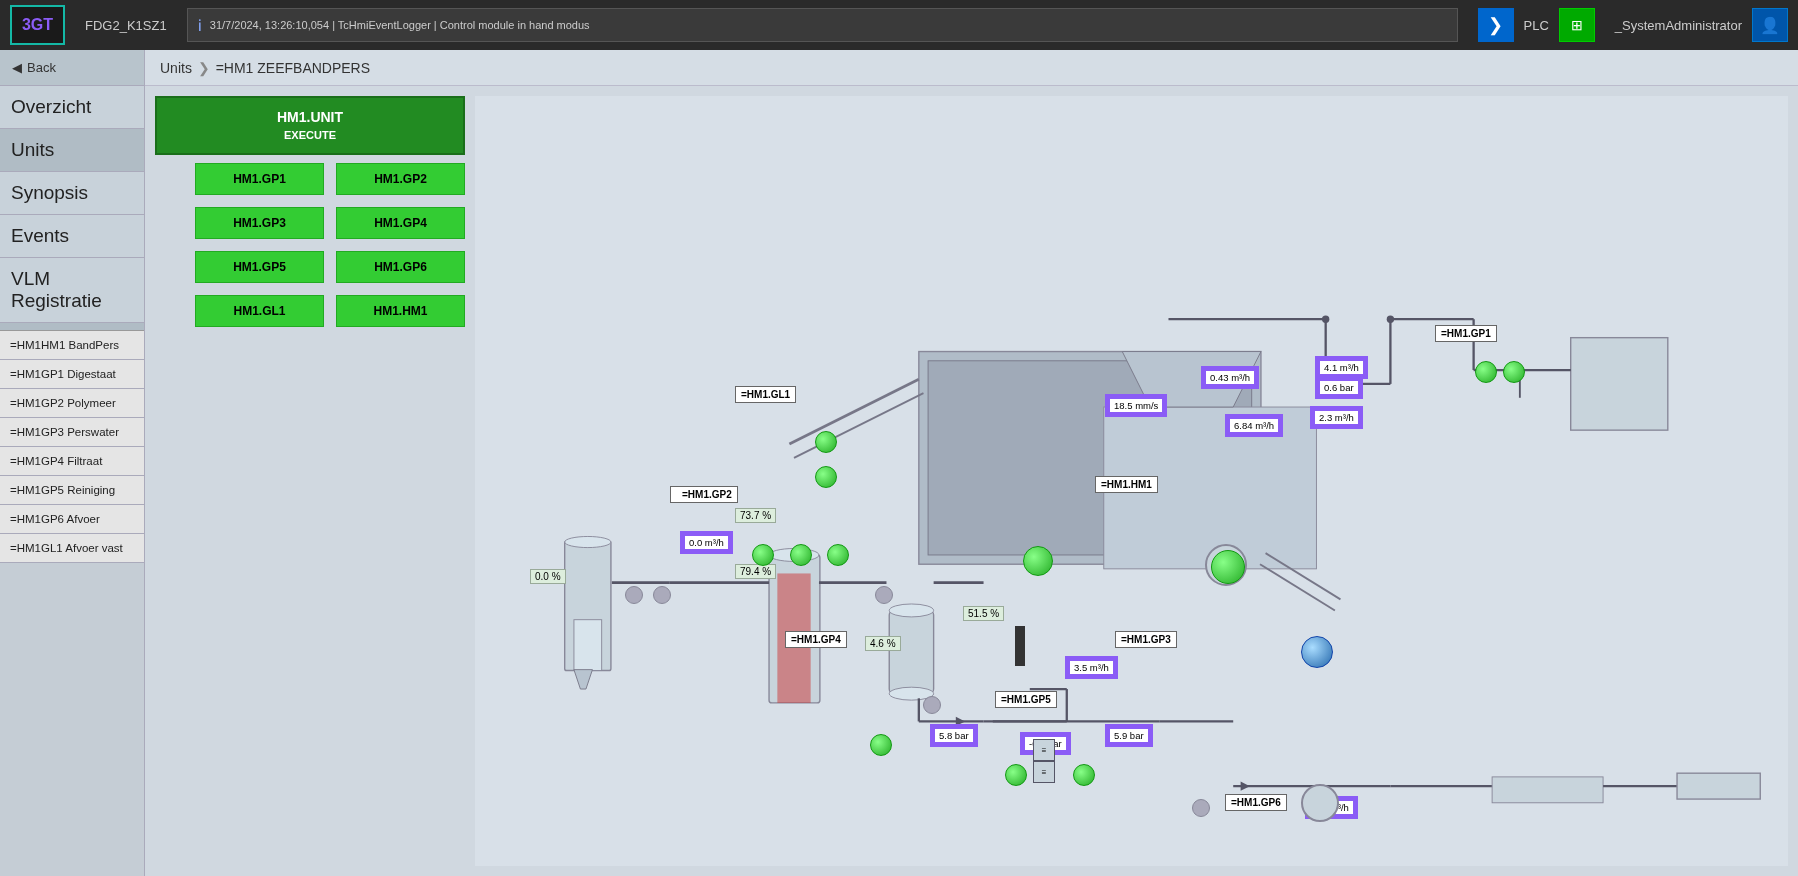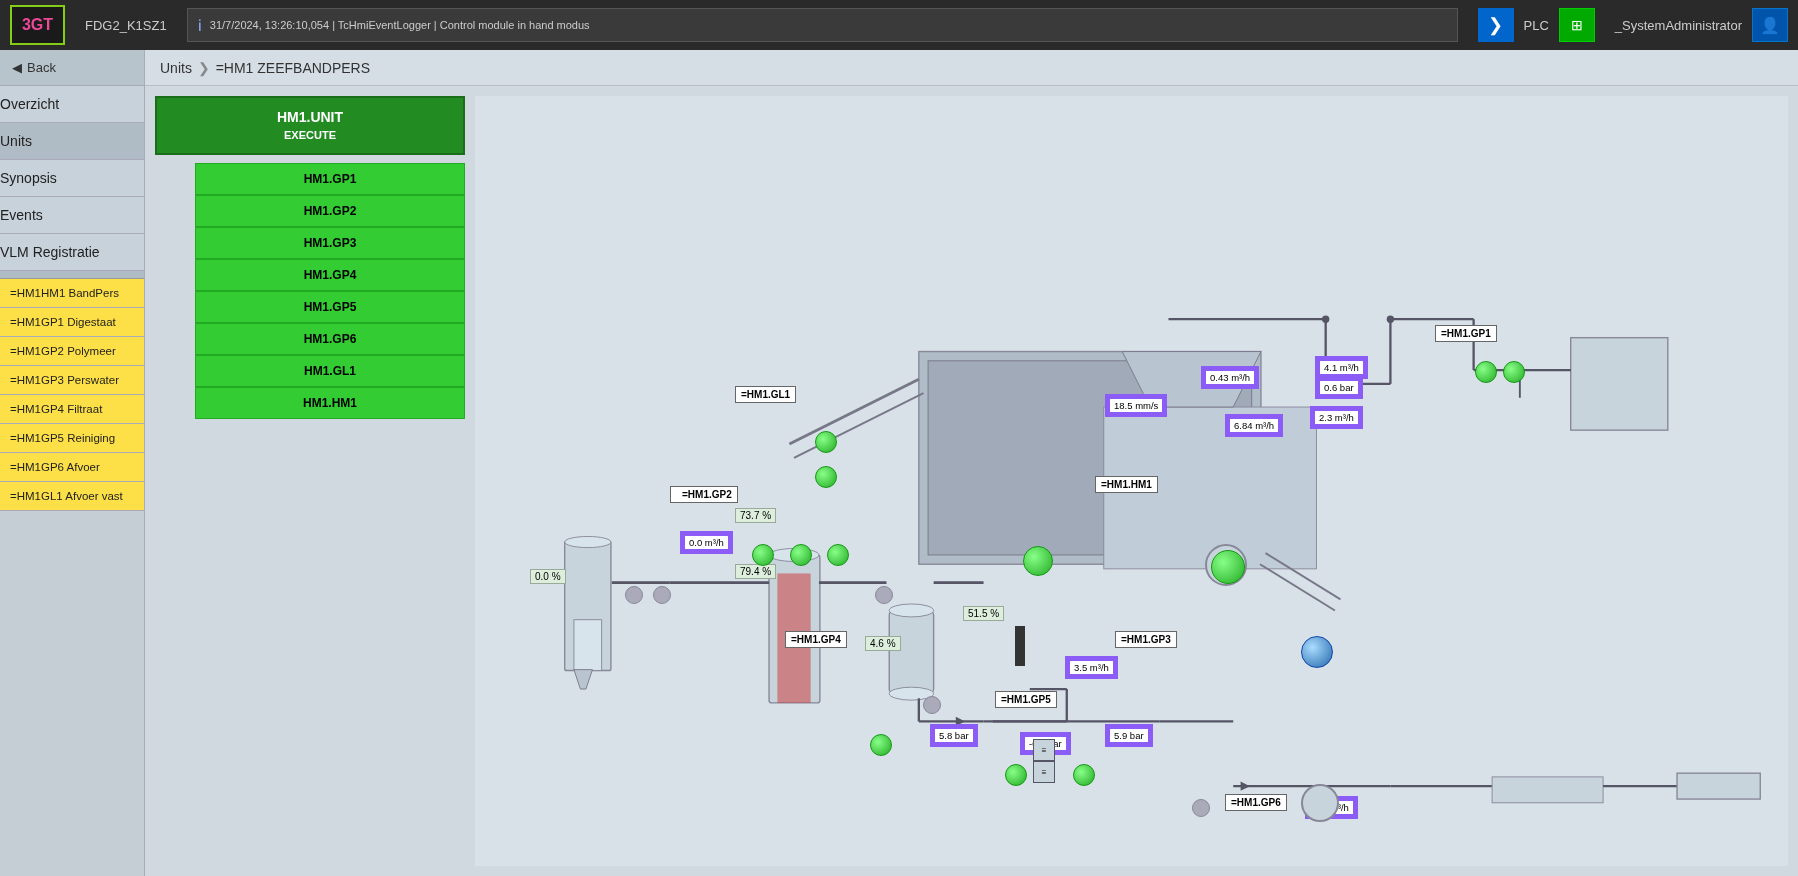--- a/index.html
+++ b/index.html
@@ -4,23 +4,23 @@
   <style>
     * { box-sizing: border-box; margin: 0; padding: 0; }
     body { font-family: Arial, sans-serif; font-size: 12px; background: #d0d8e0; width: 1798px; height: 876px; overflow: hidden; }
 
     
     #header {
       display: flex; align-items: center; height: 50px;
       background: #2a2a2a; color: white; padding: 0 10px; gap: 10px;
     }
     #logo-box {
-      width: 55px; height: 40px; border: 2px solid #84cc16;
+      width: 55px; height: 40px; border: 2px solid #14b8a6;
       display: flex; align-items: center; justify-content: center;
-      font-size: 16px; font-weight: bold; color: #ec4899; background: #1a1a1a;
+      font-size: 16px; font-weight: bold; color: #8b5cf6; background: #1a1a1a;
       flex-shrink: 0;
     }
     #device-name { color: #ccc; font-size: 13px; margin-left: 10px; flex-shrink: 0; }
     #info-bar {
       flex: 1; display: flex; align-items: center;
       background: #3a3a3a; border: 1px solid #555; padding: 0 10px; height: 34px;
       gap: 8px; margin: 0 10px;
     }
     #info-icon { color: #88aaff; font-size: 16px; }
     #info-text { color: #ccc; font-size: 11px; }
@@ -49,28 +49,28 @@
     #sidebar {
       width: 145px; background: #c5cdd5; border-right: 1px solid #aab; flex-shrink: 0;
       display: flex; flex-direction: column;
     }
     #back-btn {
       display: flex; align-items: center; gap: 5px; padding: 10px 12px;
       background: #b8c4cc; border: none; cursor: pointer; font-size: 13px; color: #333;
       border-bottom: 1px solid #aab;
     }
     .sidebar-item {
-      padding: 10px 0; border-bottom: 1px solid #aab;
-      cursor: pointer; font-size: 14px; color: #222; background: #c8d2da;
+      padding: 10px 11px; border-bottom: 1px solid #aab;
+      cursor: pointer; font-size: 19px; color: #222; background: #c8d2da;
     }
     .sidebar-item.active { background: #b0bcc5; }
     .sidebar-divider { height: 8px; background: #b0bcc5; border-bottom: 1px solid #999; }
     .sidebar-sub-item {
       padding: 8px 10px; border-bottom: 1px solid #aab;
-      cursor: pointer; font-size: 11.5px; color: #222; background: #fde047;
+      cursor: pointer; font-size: 11.5px; color: #222; background: #e5e5e5;
     }
 
     
     #content { flex: 1; display: flex; flex-direction: column; overflow: hidden; }
 
     
     #breadcrumb {
       display: flex; align-items: center; padding: 6px 15px;
       background: #d5dde5; border-bottom: 1px solid #bbc; font-size: 14px; color: #333; gap: 6px;
       height: 36px;
@@ -80,21 +80,21 @@
     
     #process-area { flex: 1; display: flex; padding: 10px; gap: 10px; overflow: hidden; }
 
     
     #left-panel { width: 310px; flex-shrink: 0; display: flex; flex-direction: column; gap: 8px; }
     #unit-btn {
       background: #228b22; border: 2px solid #1a6e1a; color: white;
       padding: 10px 20px; cursor: pointer; font-size: 14px; font-weight: bold;
       text-align: center; line-height: 1.4;
     }
-    .gp-grid { display: grid; grid-template-columns: 1fr; gap: 0; padding-left: 40px; }
+    .gp-grid { display: grid; grid-template-columns: 1fr 1fr; gap: 12px; padding-left: 40px; }
     .gp-btn {
       background: #33cc33; border: 1px solid #22aa22; color: #000;
       padding: 8px 10px; cursor: pointer; font-size: 12px; font-weight: bold; text-align: center;
     }
 
     
     #diagram { flex: 1; position: relative; background: #d8e0e8; overflow: hidden; }
     #diagram svg { width: 100%; height: 100%; }
     .green-dot {
       position: absolute; width: 22px; height: 22px; border-radius: 50%;

